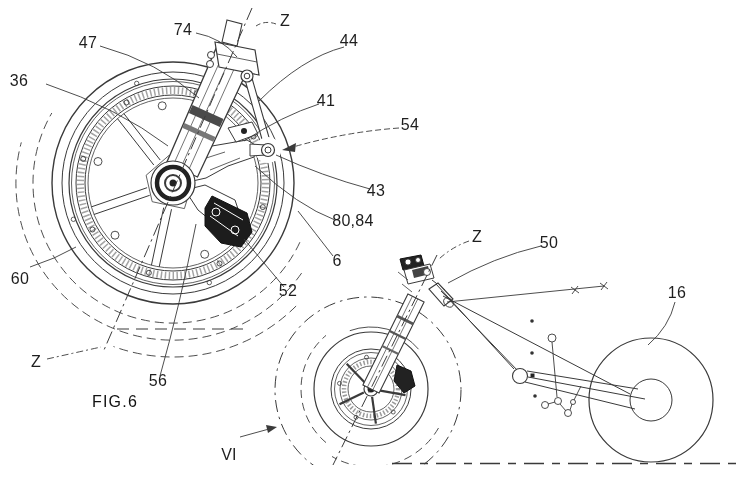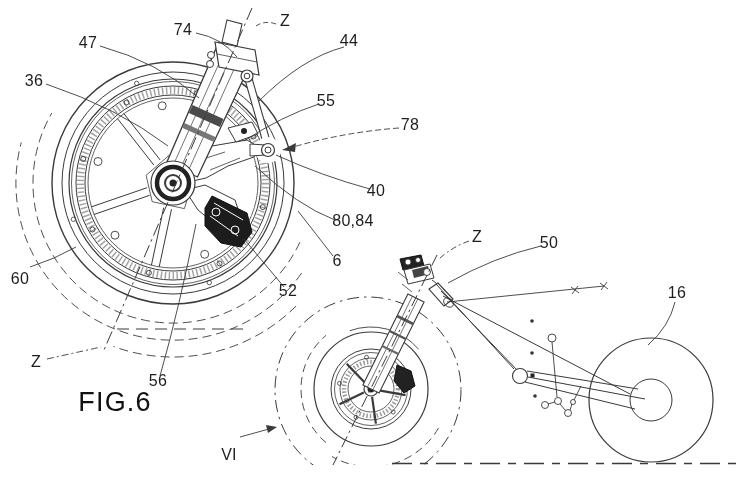--- a/index.html
+++ b/index.html
@@ -1,21 +1,21 @@
 <!DOCTYPE html>
 <html><head>
 <meta charset="utf-8">
 <style>
   html,body{margin:0;padding:0;background:#fff;}
   .stage{position:relative;width:740px;height:465px;background:#ffffff;overflow:hidden;
          font-family:"Liberation Sans",sans-serif;}
   .stage svg{position:absolute;left:0;top:0;}
   .ref{position:absolute;transform:translate(-50%,-50%);font-size:16px;color:#1e1e1e;
        letter-spacing:.3px;white-space:nowrap;line-height:1;}
-  .fig-caption{font-size:27px;letter-spacing:1.2px;color:#111;}
+  .fig-caption{font-size:16px;letter-spacing:1.2px;color:#111;}
 </style>
 </head>
 <body>
 
 <div class="stage">
 
 <svg width="740" height="493" viewBox="0 0 740 493">
 
   <g stroke="#3a3a3a" fill="none" stroke-width="1">
 
@@ -256,25 +256,25 @@
     <path d="M 469 241 Q 452 247 439 259" stroke-dasharray="6 3 2 3"></path>
     <path d="M 541 246 Q 494 257 448 283"></path>
     <path d="M 675 302 Q 669 327 648 345"></path>
     <path d="M 296 485 Q 313 481 328 472" stroke-dasharray="6 3 2 3"></path>
   </g>
 </svg>
 
   <span class="ref" style="left:183px;top:30px">74</span>
   <span class="ref" style="left:285px;top:21px">Z</span>
   <span class="ref" style="left:88px;top:43px">47</span>
-  <span class="ref" style="left:34px;top:81px">36</span>
+  <span class="ref" style="left:19px;top:81px">36</span>
   <span class="ref" style="left:349px;top:41px">44</span>
-  <span class="ref" style="left:326px;top:101px">55</span>
-  <span class="ref" style="left:410px;top:125px">78</span>
-  <span class="ref" style="left:376px;top:191px">40</span>
+  <span class="ref" style="left:326px;top:101px">41</span>
+  <span class="ref" style="left:410px;top:125px">54</span>
+  <span class="ref" style="left:376px;top:191px">43</span>
   <span class="ref" style="left:353px;top:221px">80,84</span>
   <span class="ref" style="left:337px;top:261px">6</span>
   <span class="ref" style="left:288px;top:291px">52</span>
   <span class="ref" style="left:20px;top:279px">60</span>
   <span class="ref" style="left:36px;top:362px">Z</span>
   <span class="ref" style="left:158px;top:381px">56</span>
   <span class="ref fig-caption" style="left:115px;top:402px">FIG.6</span>
   <span class="ref" style="left:229px;top:455px">VI</span>
   <span class="ref" style="left:477px;top:237px">Z</span>
   <span class="ref" style="left:549px;top:243px">50</span>

